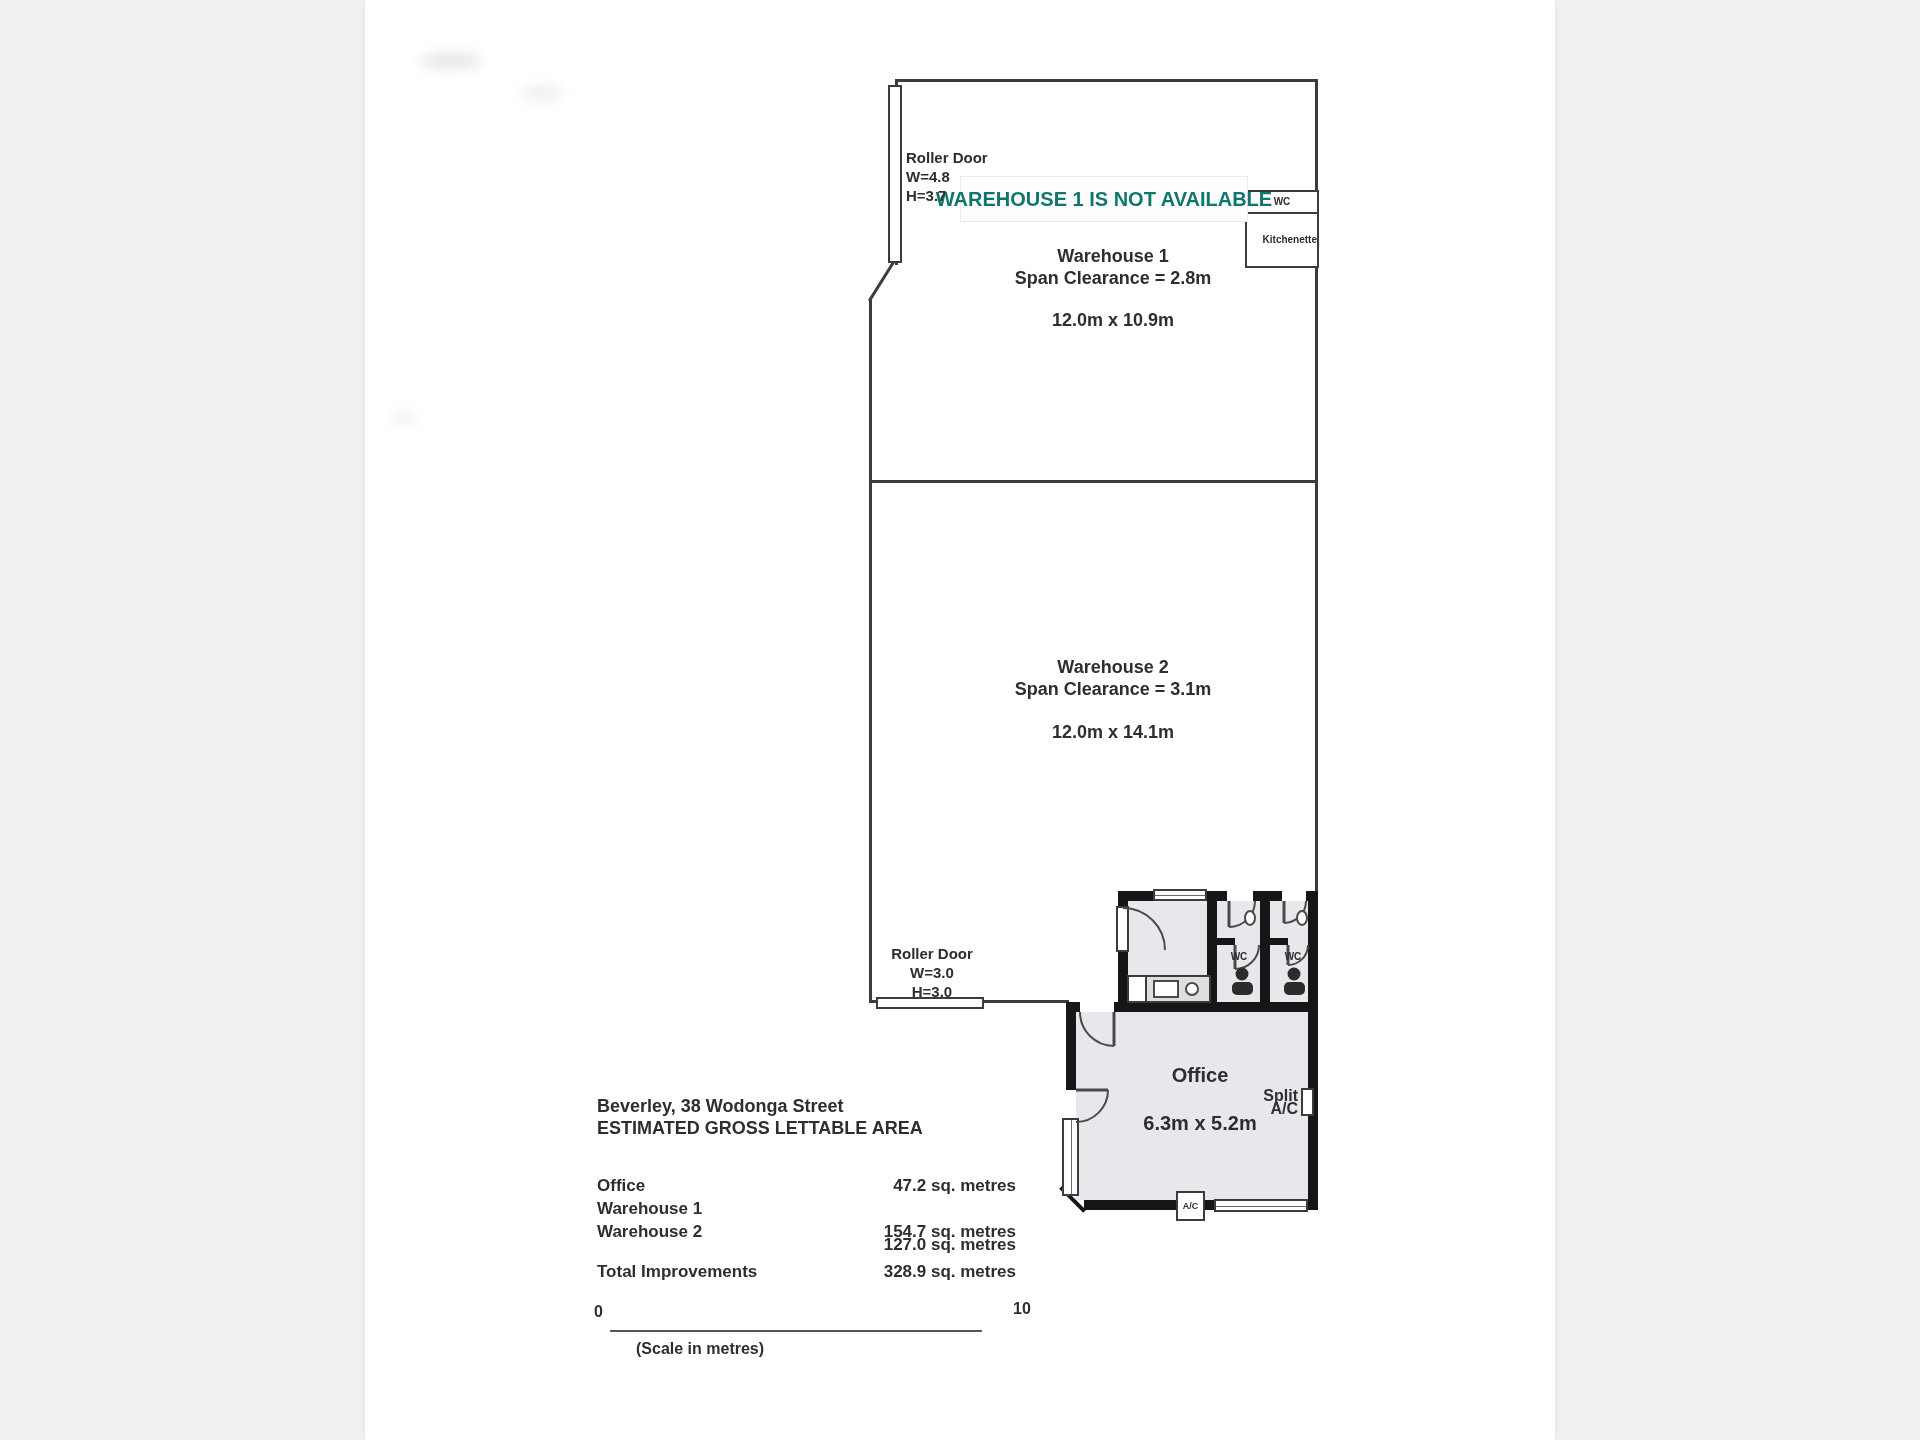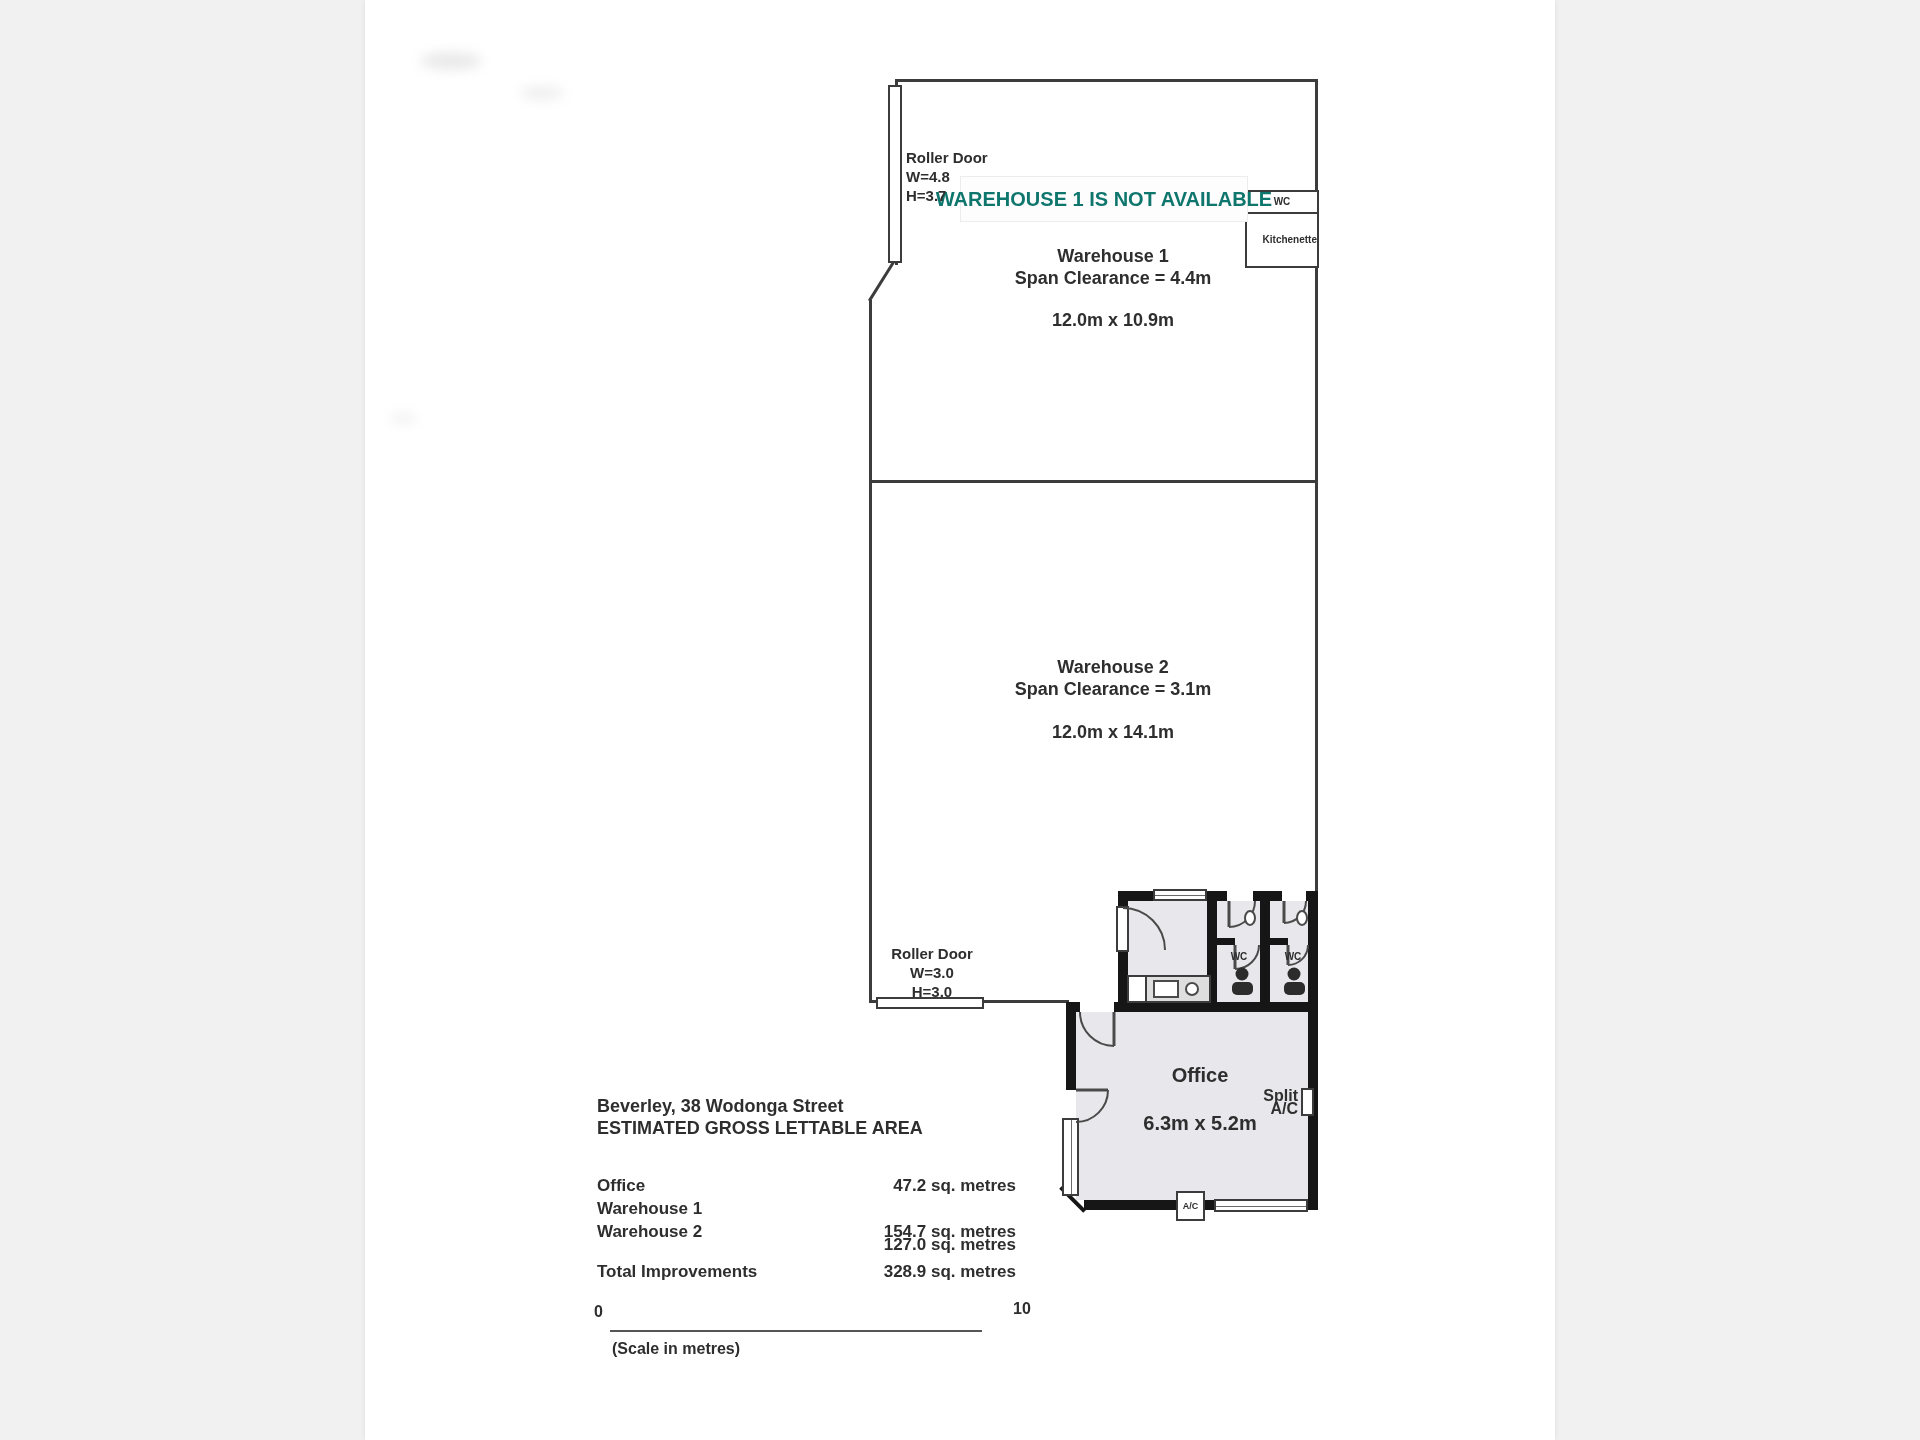--- a/index.html
+++ b/index.html
@@ -125,21 +125,21 @@
     </g>
   </svg>
 
   <div class="txt" style="left:906px;top:148px;font-size:15px;line-height:19px;">
     <div>Roller Door</div>
     <div>W=4.8</div>
     <div>H=3.7</div>
   </div>
 
   <div class="txt ctr" style="left:960px;top:246px;width:306px;font-size:18px;">Warehouse 1</div>
-  <div class="txt ctr" style="left:960px;top:268px;width:306px;font-size:18px;">Span Clearance = 4.4m</div>
+  <div class="txt ctr" style="left:960px;top:268px;width:306px;font-size:18px;">Span Clearance = 2.8m</div>
   <div class="txt ctr" style="left:960px;top:310px;width:306px;font-size:18px;">12.0m x 10.9m</div>
 
   <div class="txt ctr" style="left:960px;top:657px;width:306px;font-size:18px;">Warehouse 2</div>
   <div class="txt ctr" style="left:960px;top:679px;width:306px;font-size:18px;">Span Clearance = 3.1m</div>
   <div class="txt ctr" style="left:960px;top:722px;width:306px;font-size:18px;">12.0m x 14.1m</div>
 
   <div class="txt ctr" style="left:858px;top:944px;width:148px;font-size:15px;line-height:19px;">
     <div>Roller Door</div>
     <div>W=3.0</div>
     <div>H=3.0</div>
@@ -164,14 +164,14 @@
   <div class="txt" style="left:597px;top:1199px;font-size:17px;">Warehouse 1</div>
   <div class="txt rgt" style="left:820px;top:1199px;width:196px;font-size:17px;margin-top:36px;">127.0 sq. metres</div>
   <div class="txt" style="left:597px;top:1222px;font-size:17px;">Warehouse 2</div>
   <div class="txt rgt" style="left:820px;top:1222px;width:196px;font-size:17px;">154.7 sq. metres</div>
   <div class="txt" style="left:597px;top:1262px;font-size:17px;">Total Improvements</div>
   <div class="txt rgt" style="left:820px;top:1262px;width:196px;font-size:17px;">328.9 sq. metres</div>
 
   <div class="txt" style="left:594px;top:1303px;font-size:16px;">0</div>
   <div class="txt" style="left:1013px;top:1300px;font-size:16px;">10</div>
   <div class="abs" style="left:610px;top:1330px;width:372px;height:2px;background:#555;"></div>
-  <div class="txt" style="left:612px;top:1340px;font-size:16px;">(Scale in metres)</div>
+  <div class="txt" style="left:636px;top:1340px;font-size:16px;">(Scale in metres)</div>
 </div>
 
 </body></html>

